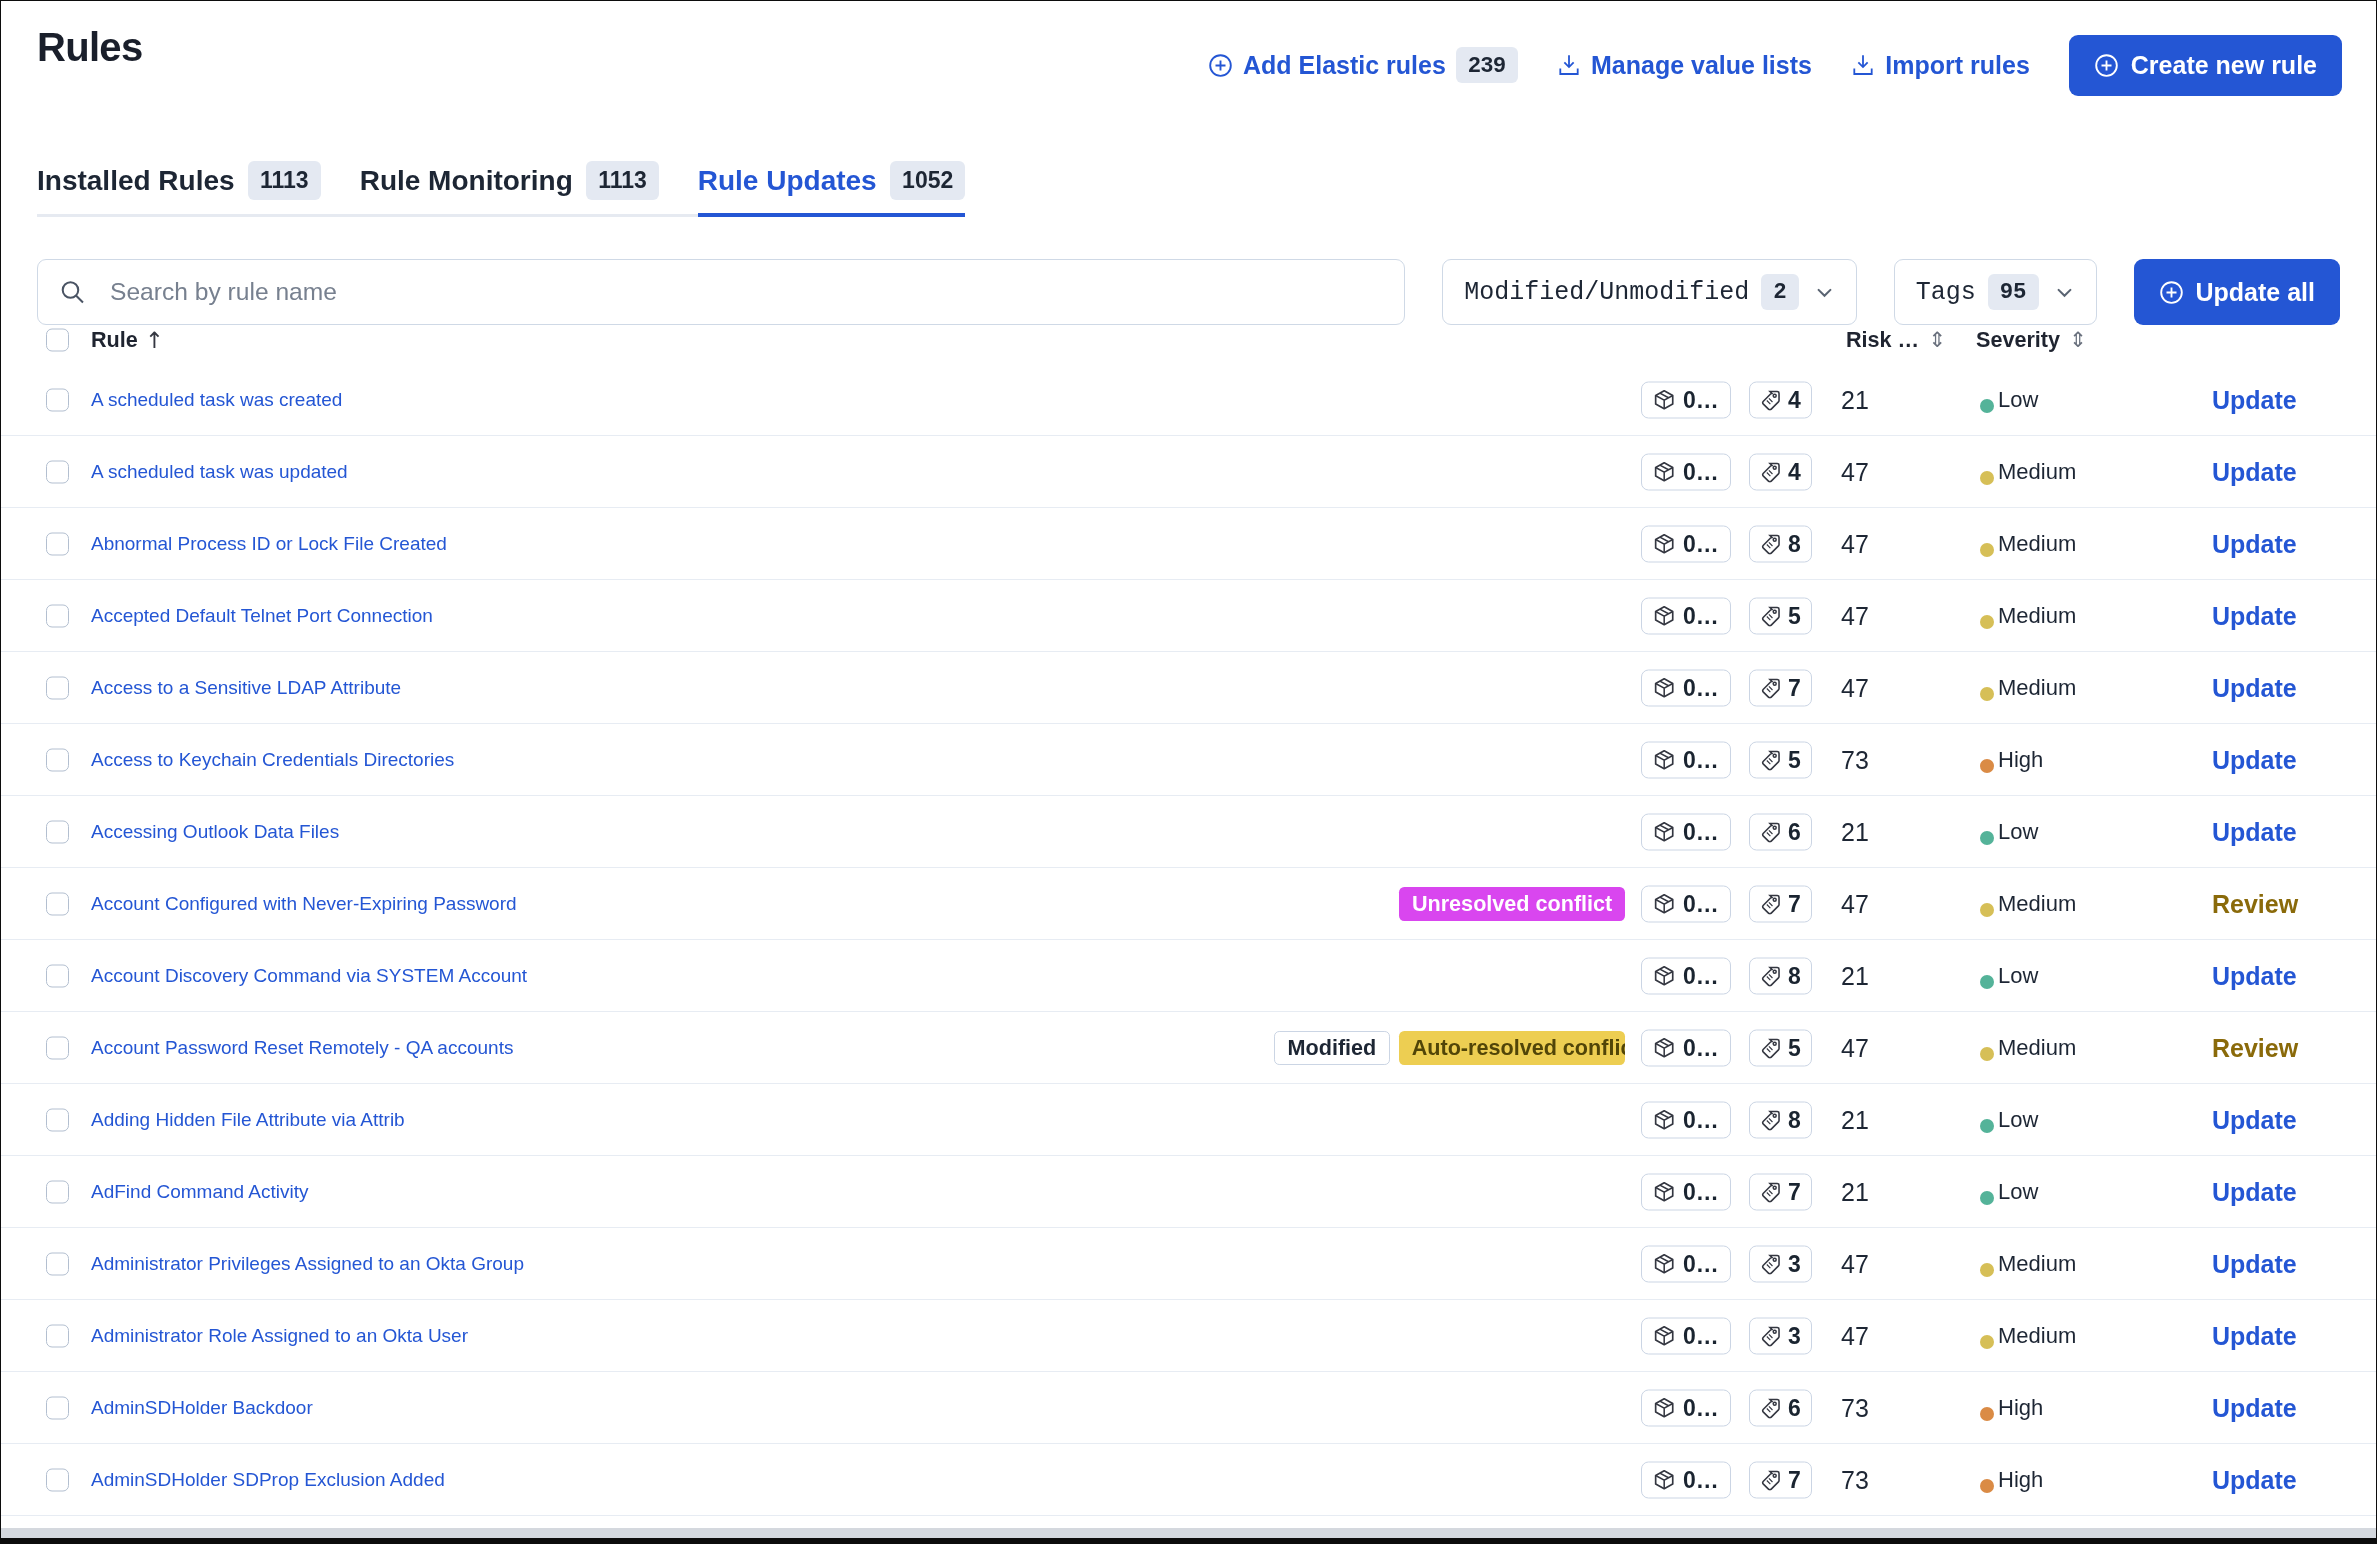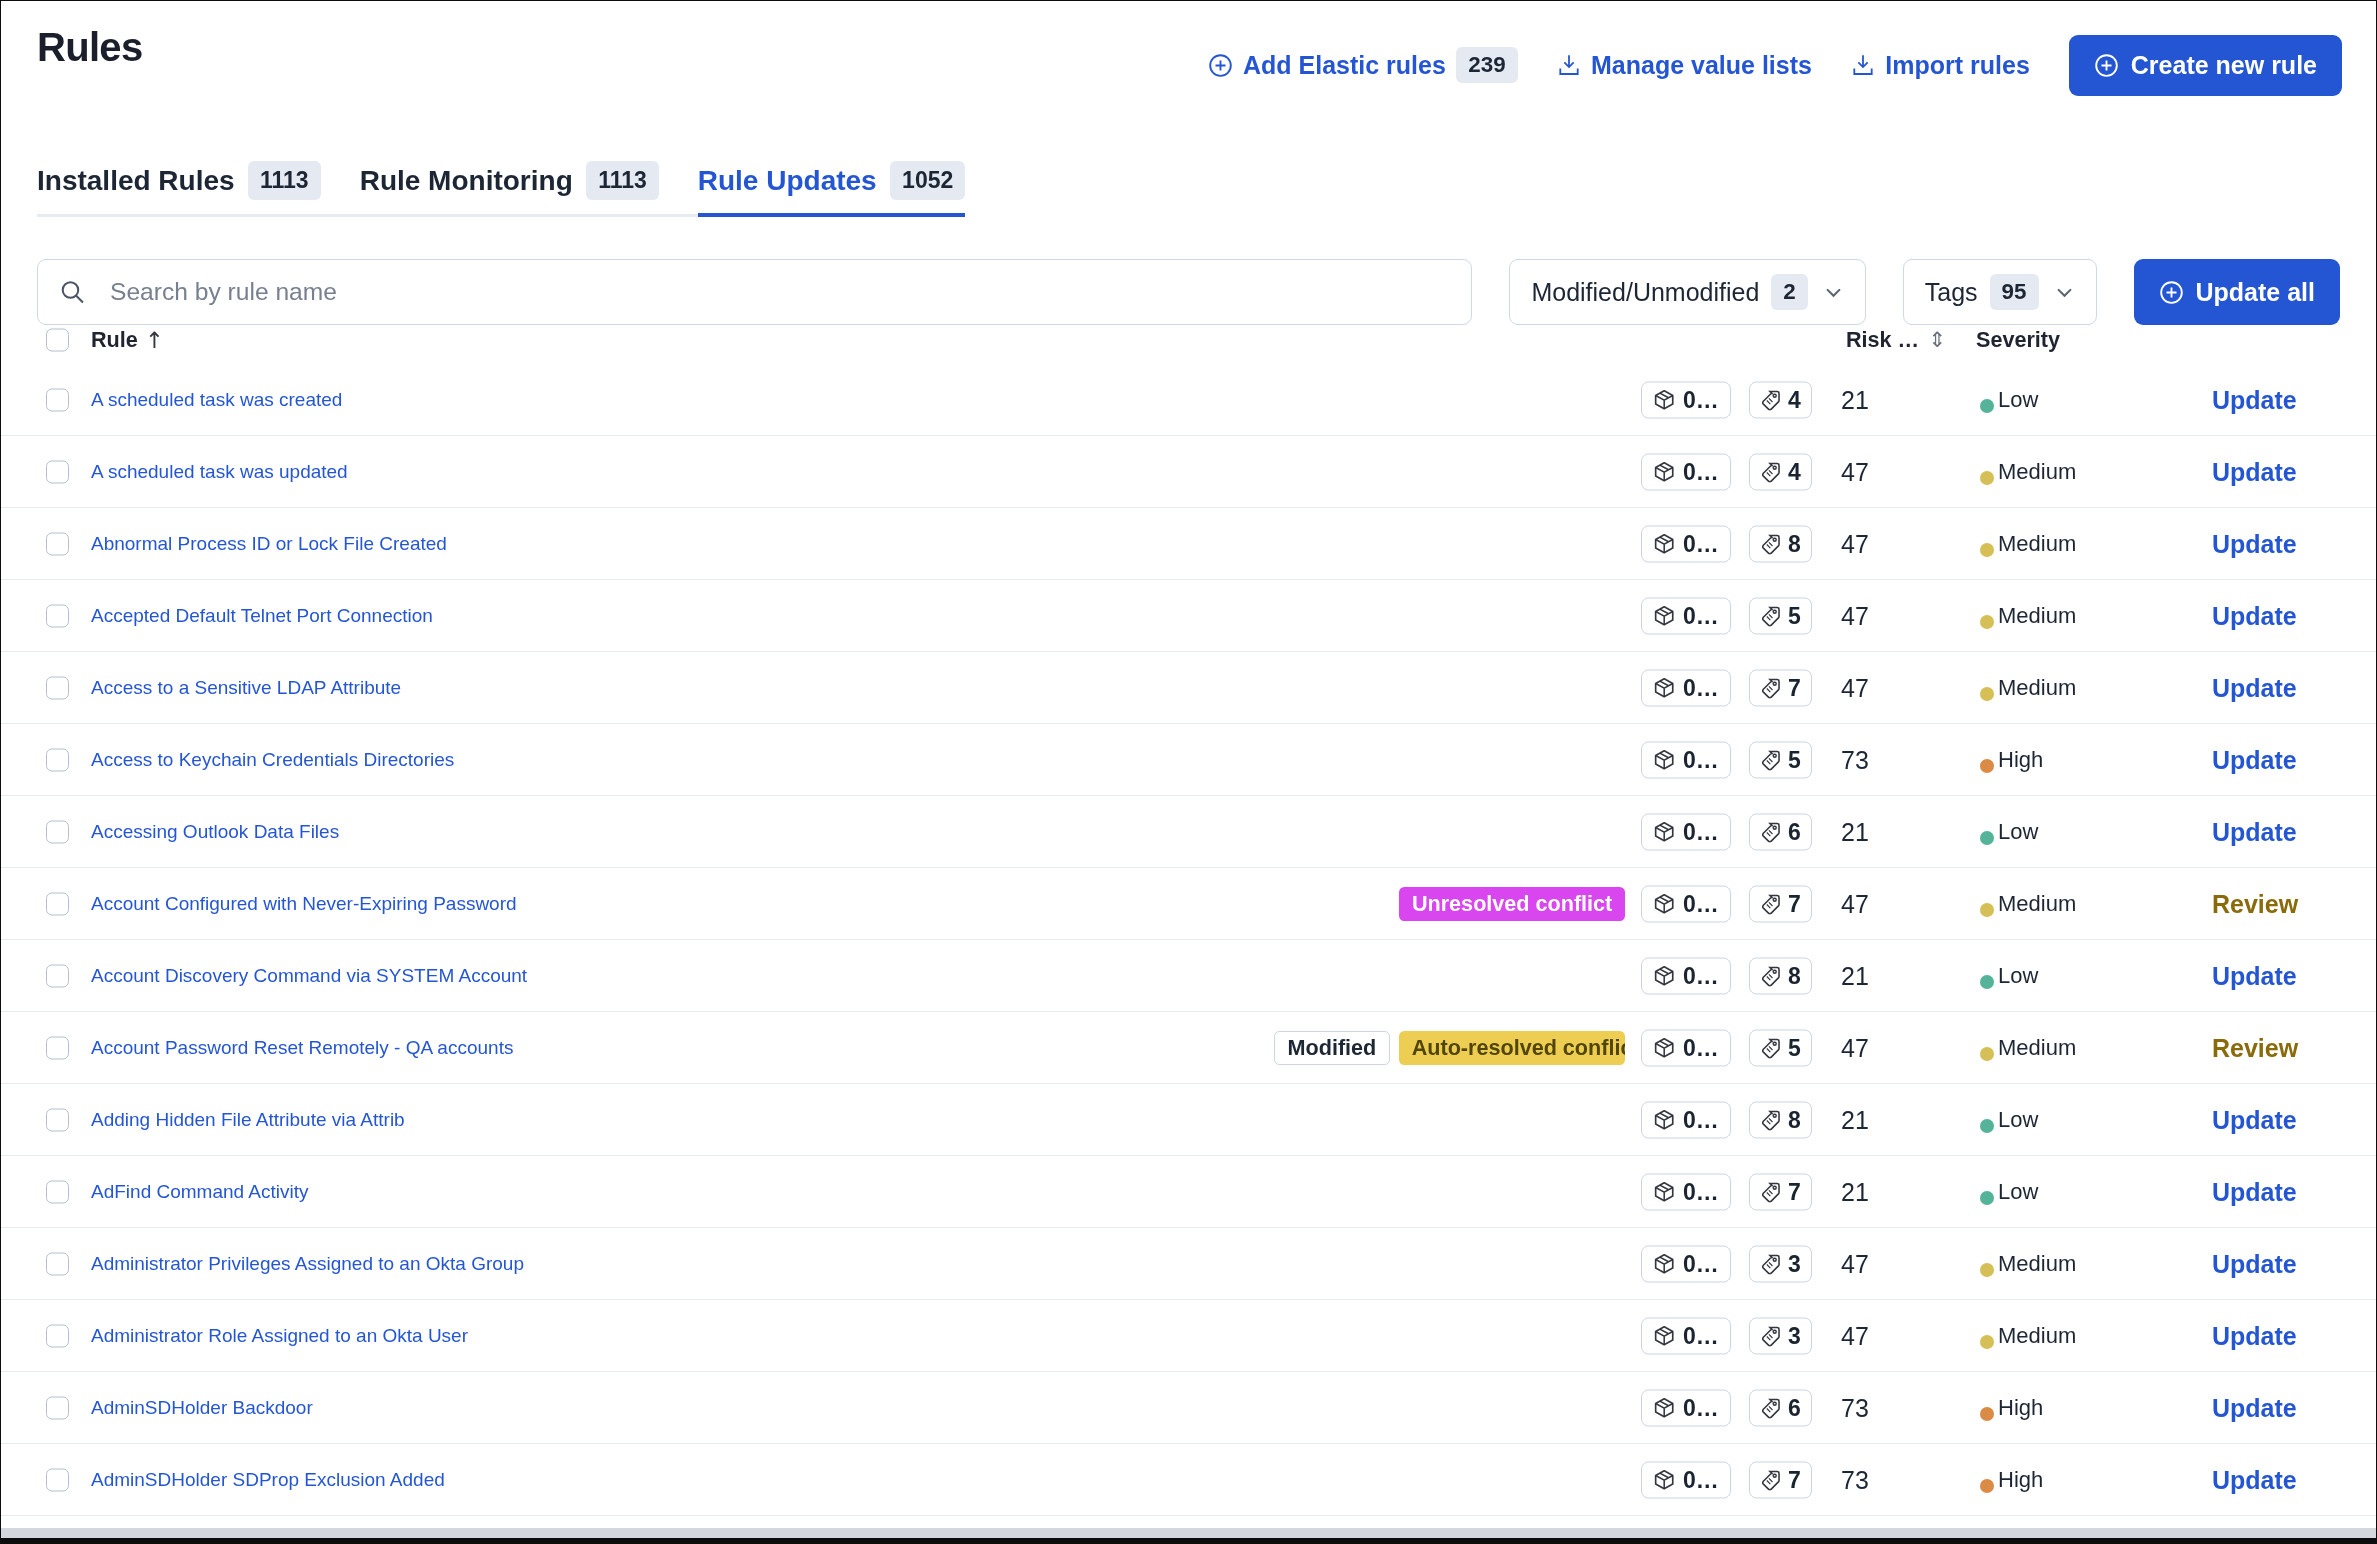--- a/index.html
+++ b/index.html
@@ -21,28 +21,28 @@
   .tab.active .tab-label { color:#2456d4; }
   .tab.active { border-bottom-color:#2456d4; }
   .tab-count { background:#e4e9f2; color:#1d2634; border-radius:6px; padding:6px 12px; font-size:23px; font-weight:600; }
 
   
   .filter-row { position:absolute; left:36px; right:36px; top:258px; height:66px; display:flex; align-items:stretch; gap:37px; }
   .search-box { position:relative; flex:1 1 auto; }
   .search-box input { width:100%; height:66px; border:1.5px solid #cfd9e6; border-radius:9px; padding:0 22.4px 0 72px; font-size:24.6px; color:#343c49; font-family:inherit; outline:none; background:#fff; }
   .search-box input::placeholder { color:#77808f; }
   .search-box .sicon { position:absolute; left:22.4px; top:50%; transform:translateY(-50%); color:#4a5464; display:flex; }
-  .filter-btn { display:flex; align-items:center; gap:12px; background:#fff; border:1.5px solid #cfd9e6; border-radius:9px; height:66px; padding:0 21px; font-size:25px; font-weight:500; color:#1d2634; font-family:Liberation Sans, sans-serif; cursor:pointer; flex:0 0 auto;justify-content:space-between; }
+  .filter-btn { display:flex; align-items:center; gap:12px; background:#fff; border:1.5px solid #cfd9e6; border-radius:9px; height:66px; padding:0 21px; font-size:25px; font-weight:500; color:#1d2634; font-family:Liberation Mono, monospace; cursor:pointer; flex:0 0 auto;justify-content:space-between; }
   .filter-btn .chev { color:#5a6472; display:flex; margin-left:3px; }
 
   
   .thead { position:absolute; left:0; right:0; top:321px; height:43px; border-bottom:1.5px solid #d6dee9; }
   .thead .col-rule { position:absolute; left:90px; top:4.5px; font-size:21.6px; font-weight:700; color:#1f2430; display:flex; gap:7.5px; align-items:center; }
   .thead .col-risk { position:absolute; left:1845px; top:4.5px; font-size:21.6px; font-weight:700; color:#1f2430; display:flex; gap:9px; align-items:center; }
-  .thead .col-sev { position:absolute; left:1975px; top:4.5px; font-size:21.6px; font-weight:700; color:#1f2430; display:flex; gap:9px; align-items:center;flex-direction:column; }
+  .thead .col-sev { position:absolute; left:1975px; top:4.5px; font-size:21.6px; font-weight:700; color:#1f2430; display:flex; gap:9px; align-items:center; }
   .sort-asc { font-size:22.4px; font-weight:400; color:#343741; font-family:"DejaVu Sans",sans-serif; }
   .sortable { font-size:21px; font-weight:400; color:#69707d; font-family:"DejaVu Sans",sans-serif; }
 
   .tbody { position:absolute; left:0; right:0; top:363px; bottom:16.4px; overflow:hidden; }
   .trow { position:relative; height:72px; border-bottom:1.5px solid #e7ecf3; background:#fff; }
   .cb { position:absolute; left:45px; top:50%; transform:translateY(-50%); width:23px; height:23px; border:1.5px solid #b3bfd0; border-radius:6px; background:#fff; cursor:pointer; }
   .thead .cb { top:18px; }
   .rule-link { position:absolute; left:90px; top:50%; transform:translateY(-50%); font-size:19px; font-weight:500; color:#2456d4; text-decoration:none; white-space:nowrap; cursor:pointer; }
   .status-badges { position:absolute; right:751px; top:50%; transform:translateY(-50%); display:flex; gap:9px; align-items:center; }
   .badge { display:inline-flex; align-items:center; height:34px; border-radius:5.2px; padding:0 12.7px; font-size:21.6px; font-weight:600; white-space:nowrap; }

